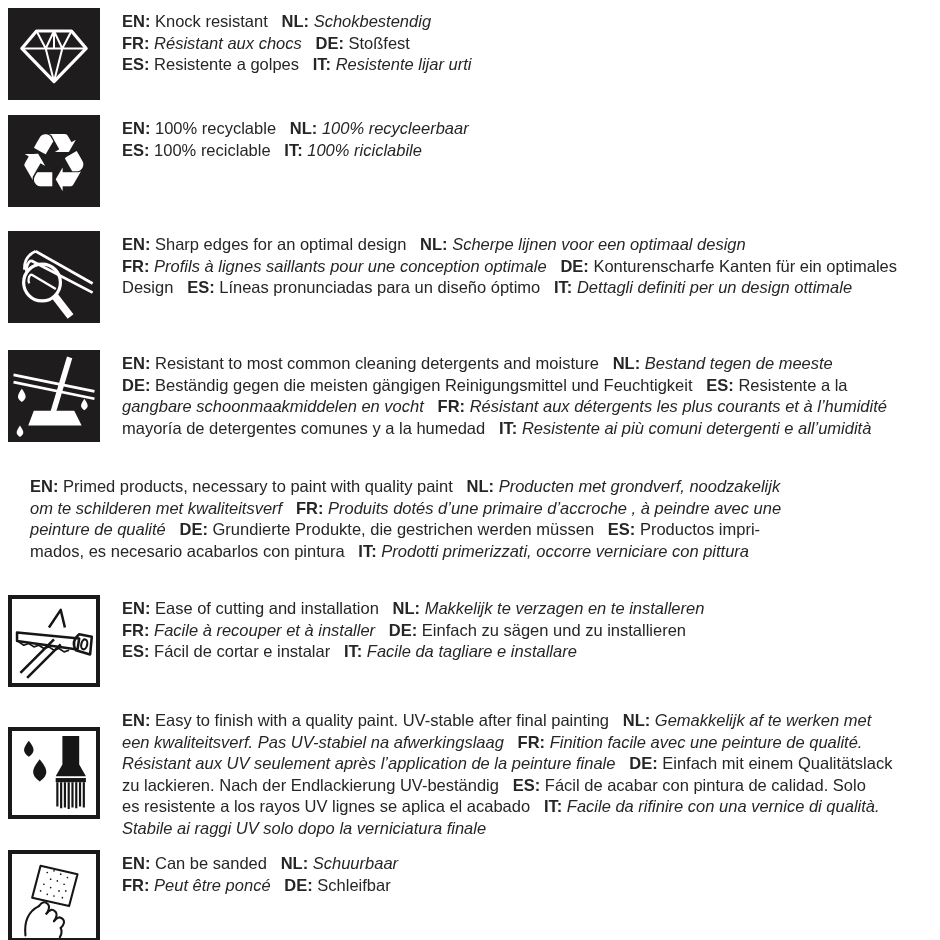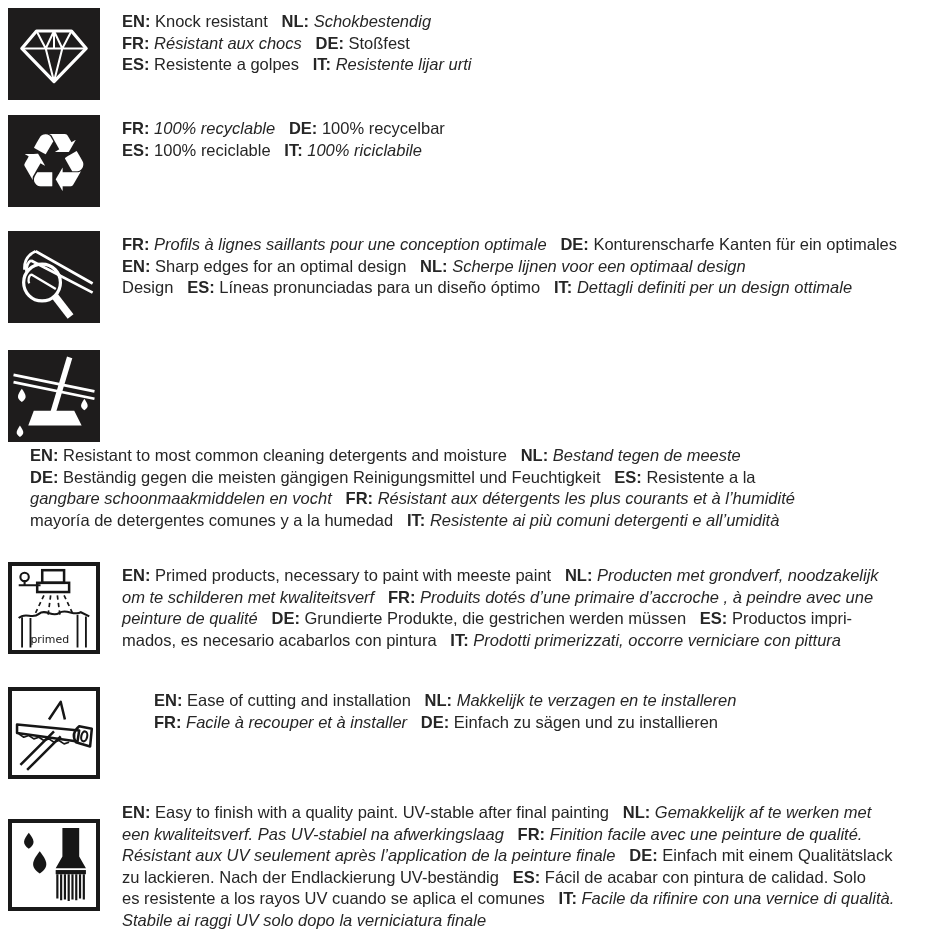--- a/index.html
+++ b/index.html
@@ -10,23 +10,23 @@
     background:#ffffff;
     box-sizing:border-box;
     padding:8px 0 8px 8px;
     font-family:"Liberation Sans","DejaVu Sans",sans-serif;
     color:#262626;
   }
   .row{display:flex;align-items:flex-start;}
   .row:nth-of-type(1){margin-bottom:15px;}
   .row:nth-of-type(2){margin-bottom:24px;}
   .row:nth-of-type(3){margin-bottom:27px;}
-  .row:nth-of-type(4){margin-bottom:31px;flex-direction:column;}
+  .row:nth-of-type(4){margin-bottom:31px;}
   .row:nth-of-type(5){margin-bottom:33px;}
-  .row:nth-of-type(6){margin-bottom:20px;gap:32px;}
+  .row:nth-of-type(6){margin-bottom:20px;}
   .row:nth-of-type(7){margin-bottom:11px;align-items:center;}
   .row:nth-of-type(8){margin-bottom:0;}
   .iconbox{
     width:92px;height:92px;flex:0 0 92px;
     box-sizing:border-box;
     display:flex;align-items:center;justify-content:center;
   }
   .iconbox.dark{background:#1e1c1c;color:#ffffff;}
   .iconbox.light{background:#ffffff;border:4px solid #191919;color:#161616;}
   .iconbox svg{width:100%;height:100%;display:block;}
@@ -61,36 +61,36 @@
           <div class="tline"><span class="bold">ES: </span><span>Resistente a golpes   </span><span class="bold">IT: </span><span class="ital">Resistente lijar urti</span></div>
         </div>
       </div>
       <div class="row">
         <div class="iconbox dark">
           <svg viewBox="0 0 100 100">
             <text x="50" y="52" text-anchor="middle" dominant-baseline="central" font-size="88" font-family="DejaVu Sans, sans-serif" fill="currentColor">♻</text>
           </svg>
         </div>
         <div class="textcol">
-          <div class="tline"><span class="bold">FR: </span><span class="ital">100% recyclable   </span><span class="bold">DE: </span><span>100% recycelbar</span></div>
+          <div class="tline"><span class="bold">EN: </span><span>100% recyclable   </span><span class="bold">NL: </span><span class="ital">100% recycleerbaar</span></div>
           <div class="tline"><span class="bold">ES: </span><span>100% reciclable   </span><span class="bold">IT: </span><span class="ital">100% riciclabile</span></div>
         </div>
       </div>
       <div class="row">
         <div class="iconbox dark">
           <svg viewBox="0 0 100 100" fill="none" stroke="currentColor">
             <path stroke-width="3" d="M30 22 L92 57 M30 22 Q17 28 18 42 M25 32 L92 67 M25 32 Q20 35 20 44"></path>
             <path stroke-width="2.5" d="M25 47 L52 63 M25 47 Q21 51 23 57"></path>
             <circle cx="37" cy="56" r="20" stroke-width="3.5"></circle>
             <path stroke-width="8" d="M51 71 L68 93"></path>
           </svg>
         </div>
         <div class="textcol">
+          <div class="tline"><span class="bold">EN: </span><span>Sharp edges for an optimal design   </span><span class="bold">NL: </span><span class="ital">Scherpe lijnen voor een optimaal design</span></div>
           <div class="tline"><span class="bold">FR: </span><span class="ital">Profils à lignes saillants pour une conception optimale   </span><span class="bold">DE: </span><span>Konturenscharfe Kanten für ein optimales</span></div>
-          <div class="tline"><span class="bold">EN: </span><span>Sharp edges for an optimal design   </span><span class="bold">NL: </span><span class="ital">Scherpe lijnen voor een optimaal design</span></div>
           <div class="tline"><span>Design   </span><span class="bold">ES: </span><span>Líneas pronunciadas para un diseño óptimo   </span><span class="bold">IT: </span><span class="ital">Dettagli definiti per un design ottimale</span></div>
         </div>
       </div>
       <div class="row">
         <div class="iconbox dark">
           <svg viewBox="0 0 100 100">
             <g stroke="currentColor" fill="none">
               <path stroke-width="3" d="M6 27 L94 45 M6 35 L94 53"></path>
               <path stroke-width="6" d="M67 8 L49 68"></path>
             </g>
@@ -101,77 +101,61 @@
           </svg>
         </div>
         <div class="textcol">
           <div class="tline"><span class="bold">EN: </span><span>Resistant to most common cleaning detergents and moisture   </span><span class="bold">NL: </span><span class="ital">Bestand tegen de meeste</span></div>
           <div class="tline"><span class="bold">DE: </span><span>Beständig gegen die meisten gängigen Reinigungsmittel und Feuchtigkeit   </span><span class="bold">ES: </span><span>Resistente a la</span></div>
           <div class="tline"><span class="ital">gangbare schoonmaakmiddelen en vocht   </span><span class="bold">FR: </span><span class="ital">Résistant aux détergents les plus courants et à l’humidité</span></div>
           <div class="tline"><span>mayoría de detergentes comunes y a la humedad   </span><span class="bold">IT: </span><span class="ital">Resistente ai più comuni detergenti e all’umidità</span></div>
         </div>
       </div>
       <div class="row">
-        <div class="iconbox light">
-          <svg viewBox="0 0 100 100" fill="none" stroke="currentColor">
-            <circle cx="15" cy="13" r="5" stroke-width="2.5"></circle>
-            <path stroke-width="2.5" d="M15 18 V23 M8 23 H34"></path>
-            <rect x="36" y="5" width="26" height="15" stroke-width="3"></rect>
-            <rect x="30" y="20" width="38" height="11" stroke-width="3"></rect>
-            <g stroke-width="2" stroke-dasharray="5 4">
-              <path d="M38 35 L27 58"></path>
-              <path d="M46 35 L43 58"></path>
-              <path d="M54 35 L57 58"></path>
-              <path d="M62 35 L73 58"></path>
-            </g>
-            <path stroke-width="2.5" d="M8 62 C16 54 24 64 32 57 C40 50 48 62 56 56 C64 50 74 60 82 55 L92 60"></path>
-            <path stroke-width="2.2" d="M12 61 V97 M22 62 V97 M78 58 V97 M88 60 V97"></path>
-            <text x="45" y="92" font-size="13" font-family="DejaVu Sans, sans-serif" fill="currentColor" stroke="none" text-anchor="middle">primed</text>
-          </svg>
-        </div>
         <div class="textcol">
-          <div class="tline"><span class="bold">EN: </span><span>Primed products, necessary to paint with meeste paint   </span><span class="bold">NL: </span><span class="ital">Producten met grondverf, noodzakelijk</span></div>
+          <div class="tline"><span class="bold">EN: </span><span>Primed products, necessary to paint with quality paint   </span><span class="bold">NL: </span><span class="ital">Producten met grondverf, noodzakelijk</span></div>
           <div class="tline"><span class="ital">om te schilderen met kwaliteitsverf   </span><span class="bold">FR: </span><span class="ital">Produits dotés d’une primaire d’accroche , à peindre avec une</span></div>
           <div class="tline"><span class="ital">peinture de qualité   </span><span class="bold">DE: </span><span>Grundierte Produkte, die gestrichen werden müssen   </span><span class="bold">ES: </span><span>Productos impri-</span></div>
           <div class="tline"><span>mados, es necesario acabarlos con pintura   </span><span class="bold">IT: </span><span class="ital">Prodotti primerizzati, occorre verniciare con pittura</span></div>
         </div>
       </div>
       <div class="row">
         <div class="iconbox light">
           <svg viewBox="0 0 100 100" fill="none" stroke="currentColor" stroke-linejoin="round">
             <path stroke-width="3" d="M10 88 L50 48 M18 94 L58 54 M44 34 L58 13 L63 34"></path>
             <path stroke-width="3" d="M6 40 L80 47 L78 60 L6 50 Z"></path>
             <path stroke-width="2" d="M8 51 l6 4 6 -2 6 4 6 -2 6 4 6 -2 6 4 6 -2 6 4 6 -2"></path>
             <path stroke-width="3" d="M80 42 L95 45 L93 66 L76 61 C72 54 74 47 80 42 Z"></path>
             <ellipse cx="86" cy="54" rx="3.5" ry="6" stroke-width="2.5" transform="rotate(12 86 54)"></ellipse>
           </svg>
         </div>
         <div class="textcol">
           <div class="tline"><span class="bold">EN: </span><span>Ease of cutting and installation   </span><span class="bold">NL: </span><span class="ital">Makkelijk te verzagen en te installeren</span></div>
           <div class="tline"><span class="bold">FR: </span><span class="ital">Facile à recouper et à installer   </span><span class="bold">DE: </span><span>Einfach zu sägen und zu installieren</span></div>
+          <div class="tline"><span class="bold">ES: </span><span>Fácil de cortar e instalar   </span><span class="bold">IT: </span><span class="ital">Facile da tagliare e installare</span></div>
         </div>
       </div>
       <div class="row">
         <div class="iconbox light">
           <svg viewBox="0 0 100 100" fill="currentColor">
             <path transform="translate(20,22) scale(1.15)" d="M0 -9 C5.5 -2 7.5 2.5 0 7.5 C-7.5 2.5 -5.5 -2 0 -9 Z"></path>
             <path transform="translate(33,48) scale(1.6)" d="M0 -9 C5.5 -2 7.5 2.5 0 7.5 C-7.5 2.5 -5.5 -2 0 -9 Z"></path>
             <path d="M60 6 H80 V40 L88 54 H52 L60 40 Z"></path>
             <rect x="52" y="56" width="36" height="5"></rect>
             <g stroke="currentColor" stroke-width="2.6" fill="none">
               <path d="M54 61 V90 M58.5 61 V92 M63 61 V91 M67.5 61 V93 M72 61 V91 M76.5 61 V92 M81 61 V90 M85.5 61 V91"></path>
             </g>
           </svg>
         </div>
         <div class="textcol">
           <div class="tline"><span class="bold">EN: </span><span>Easy to finish with a quality paint. UV-stable after final painting   </span><span class="bold">NL: </span><span class="ital">Gemakkelijk af te werken met</span></div>
           <div class="tline"><span class="ital">een kwaliteitsverf. Pas UV-stabiel na afwerkingslaag   </span><span class="bold">FR: </span><span class="ital">Finition facile avec une peinture de qualité.</span></div>
           <div class="tline"><span class="ital">Résistant aux UV seulement après l’application de la peinture finale   </span><span class="bold">DE: </span><span>Einfach mit einem Qualitätslack</span></div>
           <div class="tline"><span>zu lackieren. Nach der Endlackierung UV-beständig   </span><span class="bold">ES: </span><span>Fácil de acabar con pintura de calidad. Solo</span></div>
-          <div class="tline"><span>es resistente a los rayos UV cuando se aplica el comunes   </span><span class="bold">IT: </span><span class="ital">Facile da rifinire con una vernice di qualità.</span></div>
+          <div class="tline"><span>es resistente a los rayos UV lignes se aplica el acabado   </span><span class="bold">IT: </span><span class="ital">Facile da rifinire con una vernice di qualità.</span></div>
           <div class="tline"><span class="ital">Stabile ai raggi UV solo dopo la verniciatura finale</span></div>
         </div>
       </div>
       <div class="row">
         <div class="iconbox light">
           <svg viewBox="0 0 100 100" fill="none" stroke="currentColor">
             <path stroke-width="2.5" stroke-linejoin="round" d="M34 14 L78 24 L68 62 L24 52 Z"></path>
             <g fill="currentColor" stroke="none">
               <circle cx="42" cy="22" r="1"></circle>
               <circle cx="50" cy="20" r="1"></circle>

